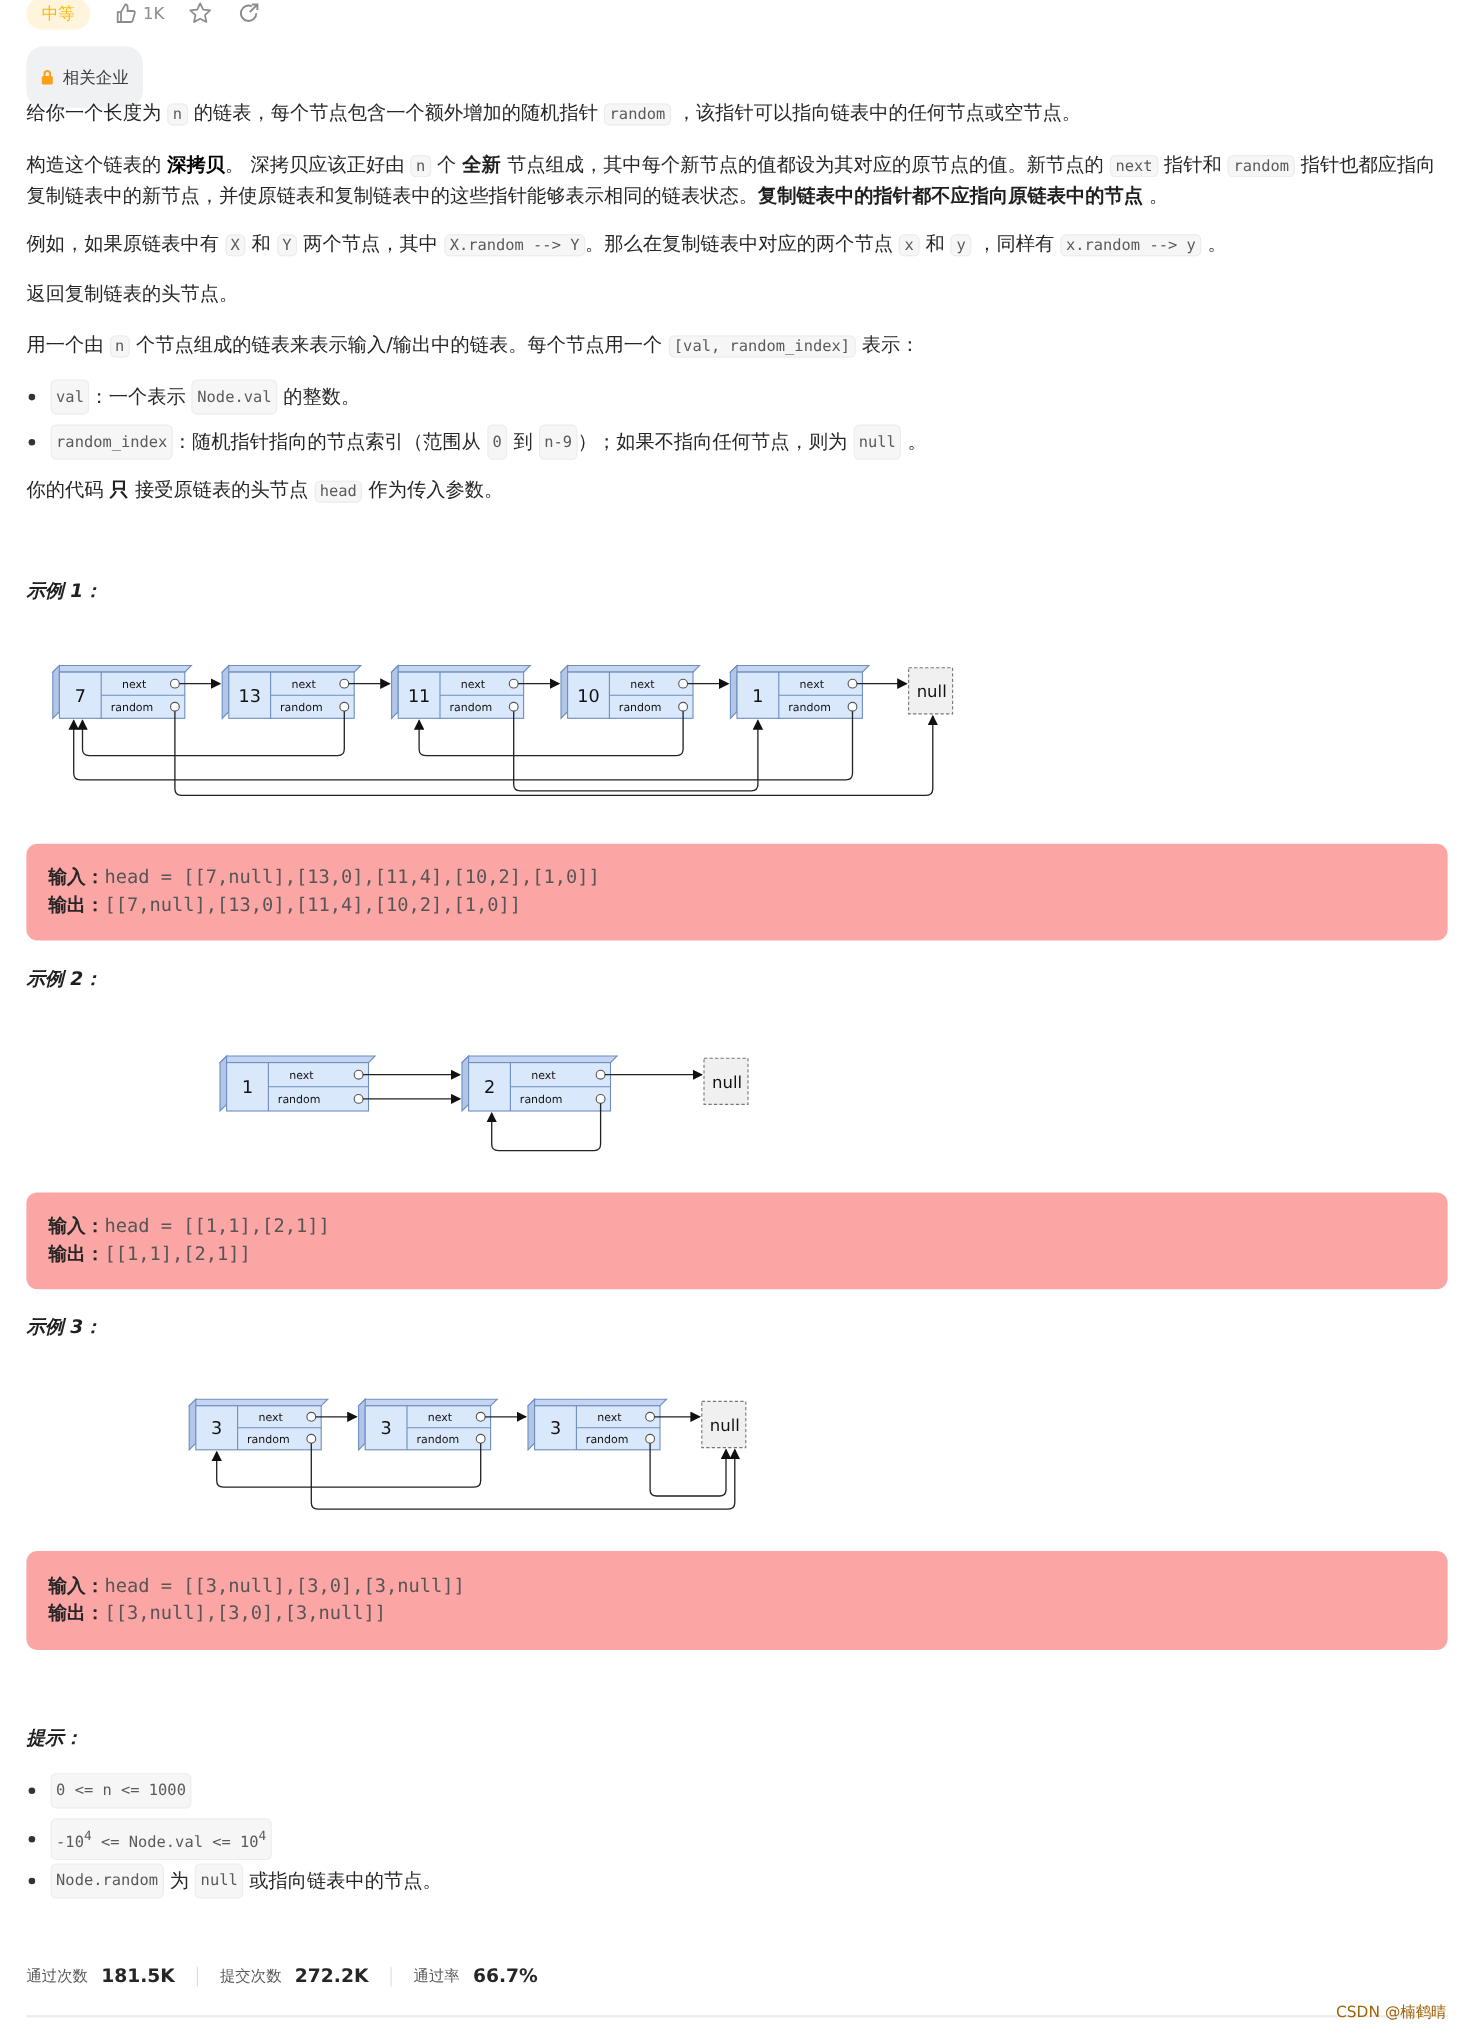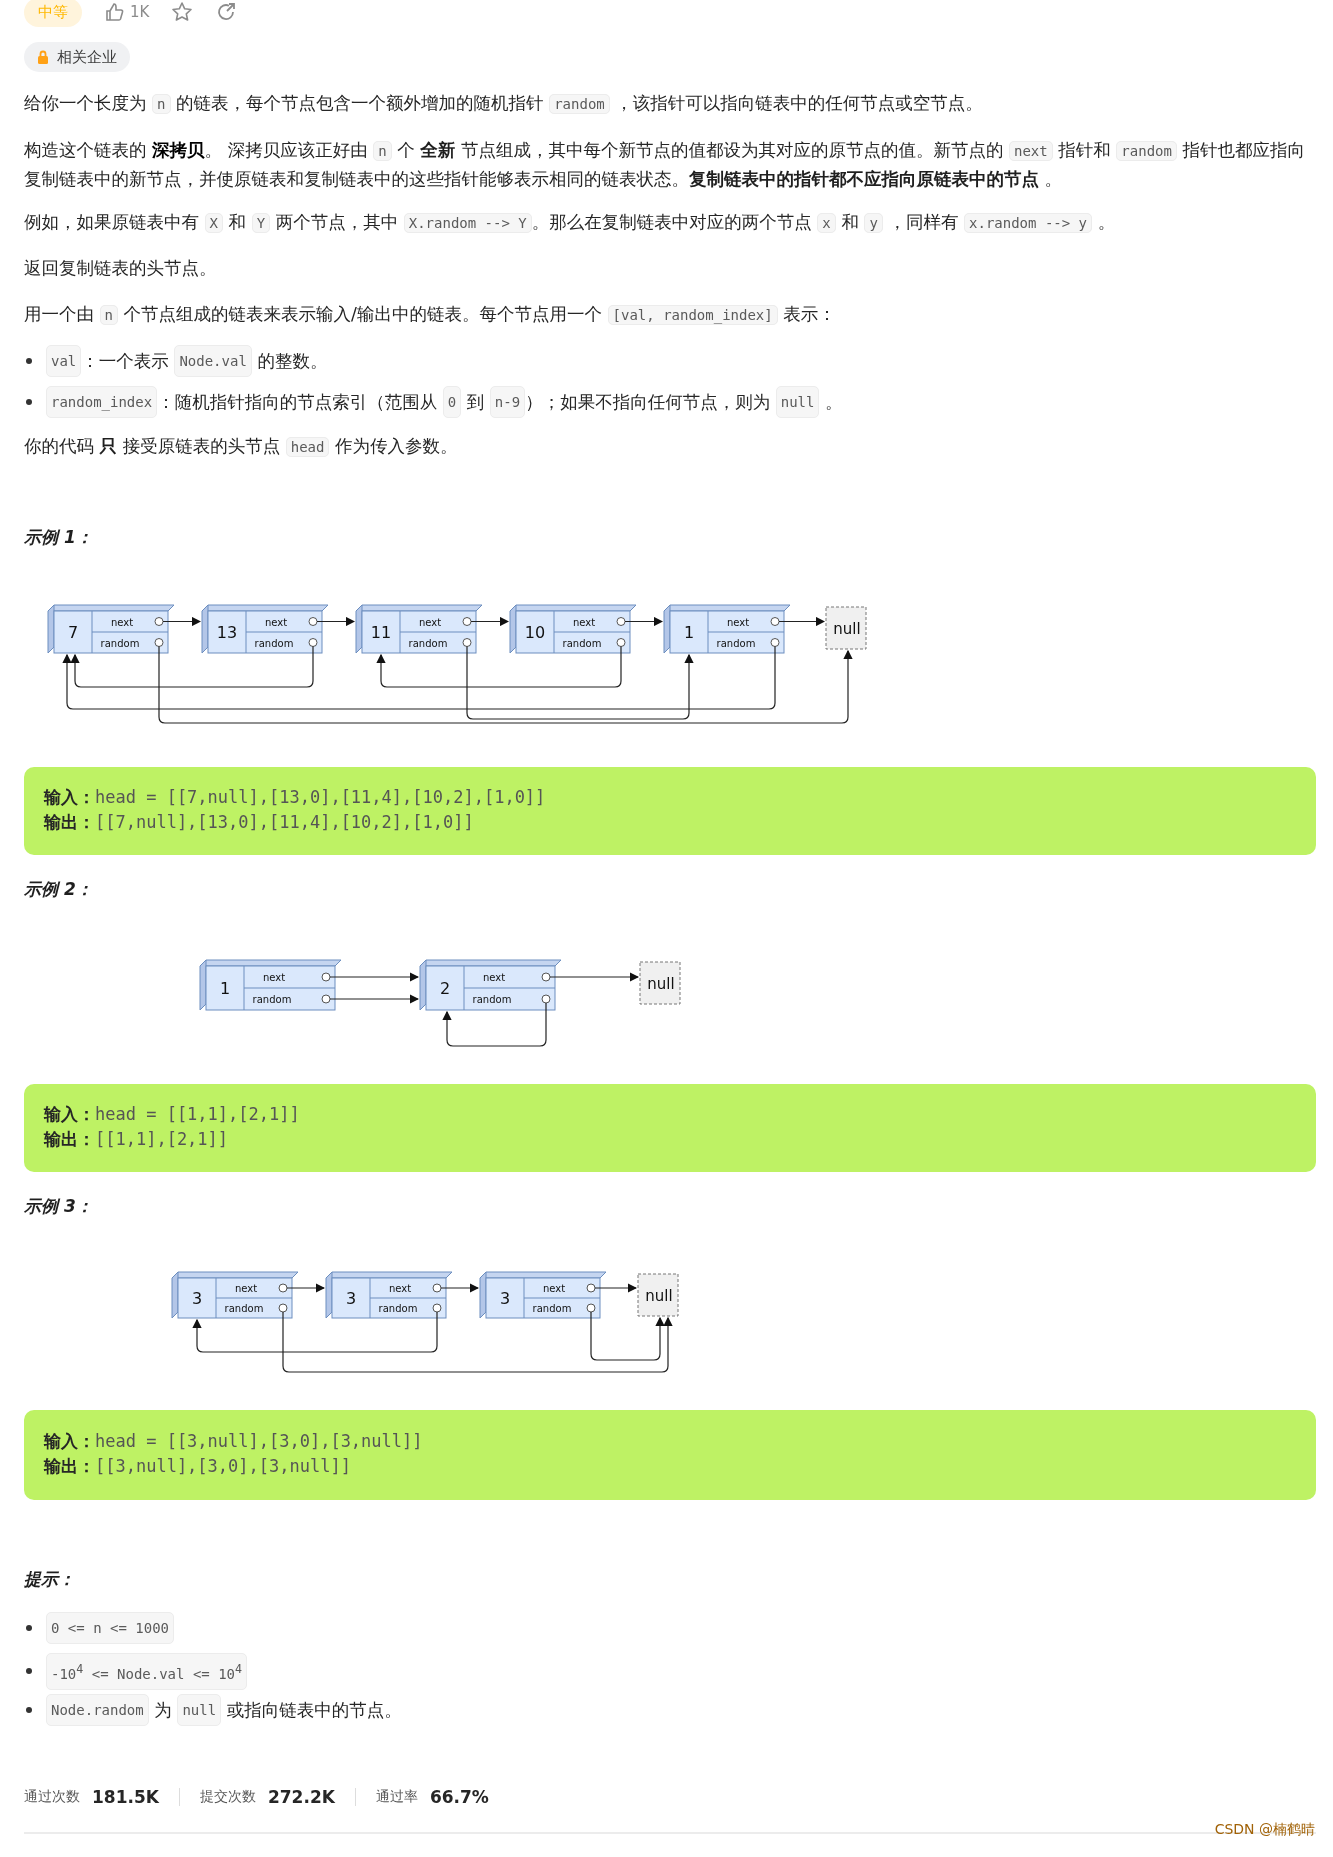--- a/index.html
+++ b/index.html
@@ -1,28 +1,28 @@
 <!DOCTYPE html>
 <html><head>
 <meta charset="utf-8">
 <style>
   html,body{margin:0;padding:0;background:#fff;}
   body{width:1333px;height:1857px;overflow:hidden;position:relative;font-family:"DejaVu Sans","Liberation Sans",sans-serif;color:#262626;font-size:17.5px;}
   .topbar{position:absolute;left:24px;top:-6px;height:36px;display:flex;align-items:center;gap:22px;}
   .diff{background:#fff4dc;color:#ffb800;font-size:15px;padding:5px 14px;border-radius:16px;}
   .tb-item{display:flex;align-items:center;gap:6px;color:#8c8c8c;font-size:15px;}
-  .tag{position:absolute;left:24px;top:42px;height:30px;background:#f0f1f3;border-radius:16px;display:flex;align-items:center;padding:0 13px;gap:8px;font-size:15px;color:#3c3c3c;}
+  .tag{position:absolute;left:24px;top:42px;height:30px;background:#f0f1f3;border-radius:16px;display:flex;align-items:center;padding:13px 13px;gap:8px;font-size:15px;color:#3c3c3c;}
   .p{position:absolute;left:24px;width:1290px;line-height:28px;}
   code,.code{font-family:"DejaVu Sans Mono","Liberation Mono",monospace;font-size:14px;color:#5a5a5a;background:#f6f6f6;border:1px solid #ececec;border-radius:5px;padding:1px 4px;}
   .blue{color:#000000;font-weight:bold;}
   b{font-weight:bold;color:#1f1f1f;}
   .bullet{position:absolute;left:24px;display:flex;align-items:center;line-height:28px;}
   .bullet .dot{width:6px;height:6px;border-radius:50%;background:#333;margin:0 14px 0 2px;}
   .h{position:absolute;left:24px;font-weight:bold;font-size:17px;color:#1f1f1f;font-style:italic;}
-  .codeblock{position:absolute;left:24px;width:1292px;background:#bef264;border-radius:10px;}
+  .codeblock{position:absolute;left:24px;width:1292px;background:#fca5a5;border-radius:10px;}
   .codeblock .line{font-family:"DejaVu Sans Mono","Liberation Mono",monospace;font-size:17px;color:#555;position:absolute;left:20px;}
   .codeblock .line b{font-family:"DejaVu Sans","Liberation Sans",sans-serif;color:#262626;}
   svg text{font-family:"DejaVu Sans","Liberation Sans",sans-serif;}
   .stats{position:absolute;left:24px;top:1787px;display:flex;align-items:center;font-size:14px;color:#595959;}
   .stats .v{font-size:17px;color:#262626;font-weight:bold;margin:0 20px 0 12px;}
   .stats .sep{width:1px;height:18px;background:#ddd;margin-right:20px;}
   .hr{position:absolute;left:24px;top:1832px;width:1292px;height:2px;background:#ececec;}
   .wm{position:absolute;right:18px;top:1821px;font-size:14px;color:#a16207;}
 </style>
 </head>

